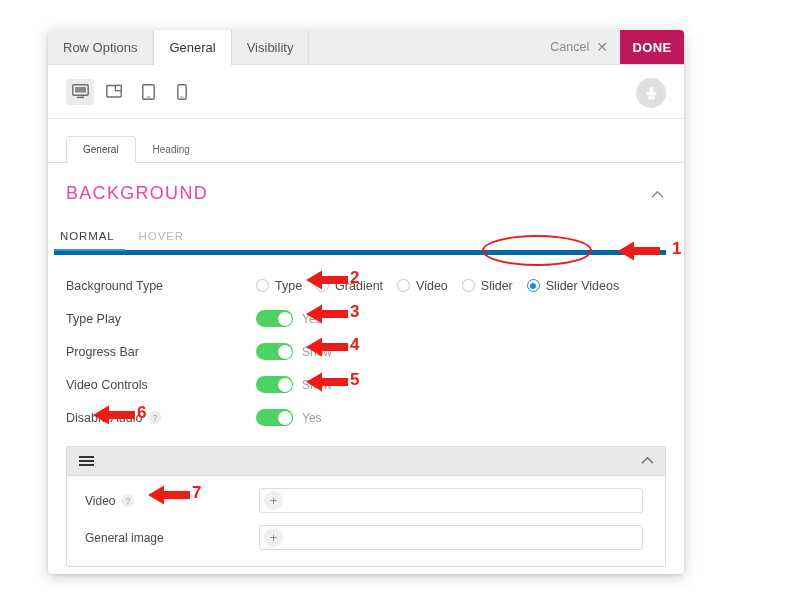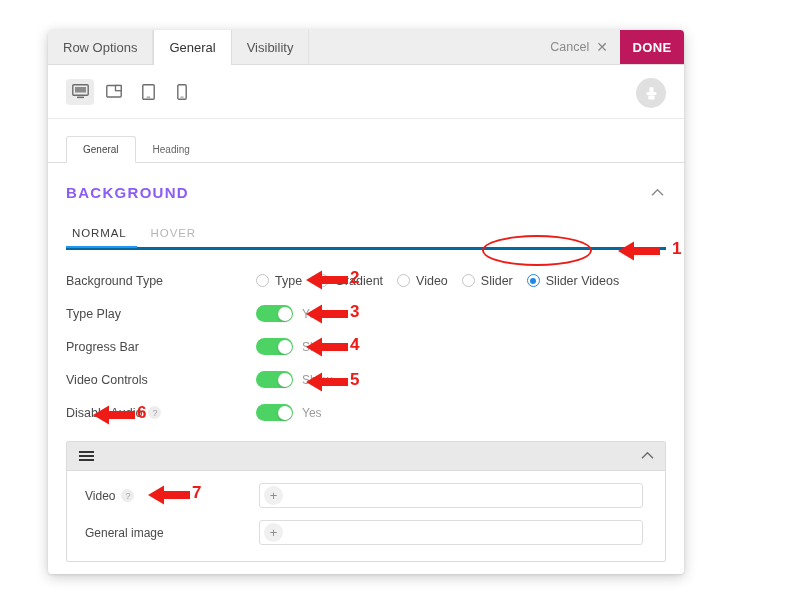--- a/index.html
+++ b/index.html
@@ -124,32 +124,32 @@
     border: 1px solid #dedede;
     border-bottom: 1px solid #ffffff;
     border-radius: 3px 3px 0 0;
   }
 
   .section-head {
     display: flex; align-items: center; justify-content: space-between;
     padding: 20px 20px 0 18px;
   }
   .section-title {
-    font-size: 15px;
+    font-size: 18px;
     letter-spacing: 1.3px;
-    color: #8b5cf6;
-    font-weight: bold;
+    color: #ec4899;
+    font-weight: normal;
   }
   .chev { color: #9a9a9a; }
 
   .normhover {
     display: flex; gap: 4px;
     padding: 12px 0 0 18px;
-    border-bottom: 3px solid #0369a1;
-    margin: 10px 18px 0 18px;
+    border-bottom: 5px solid #0369a1;
+    margin: 10px 18px 0 6px;
     padding-left: 0;
   }
   .nh {
     font-size: 11.5px;
     letter-spacing: 0.9px;
     padding: 4px 10px 7px 10px;
     color: #b6b6b6;
     cursor: pointer;
     border-bottom: 2px solid transparent;
     margin-bottom: -1px;

